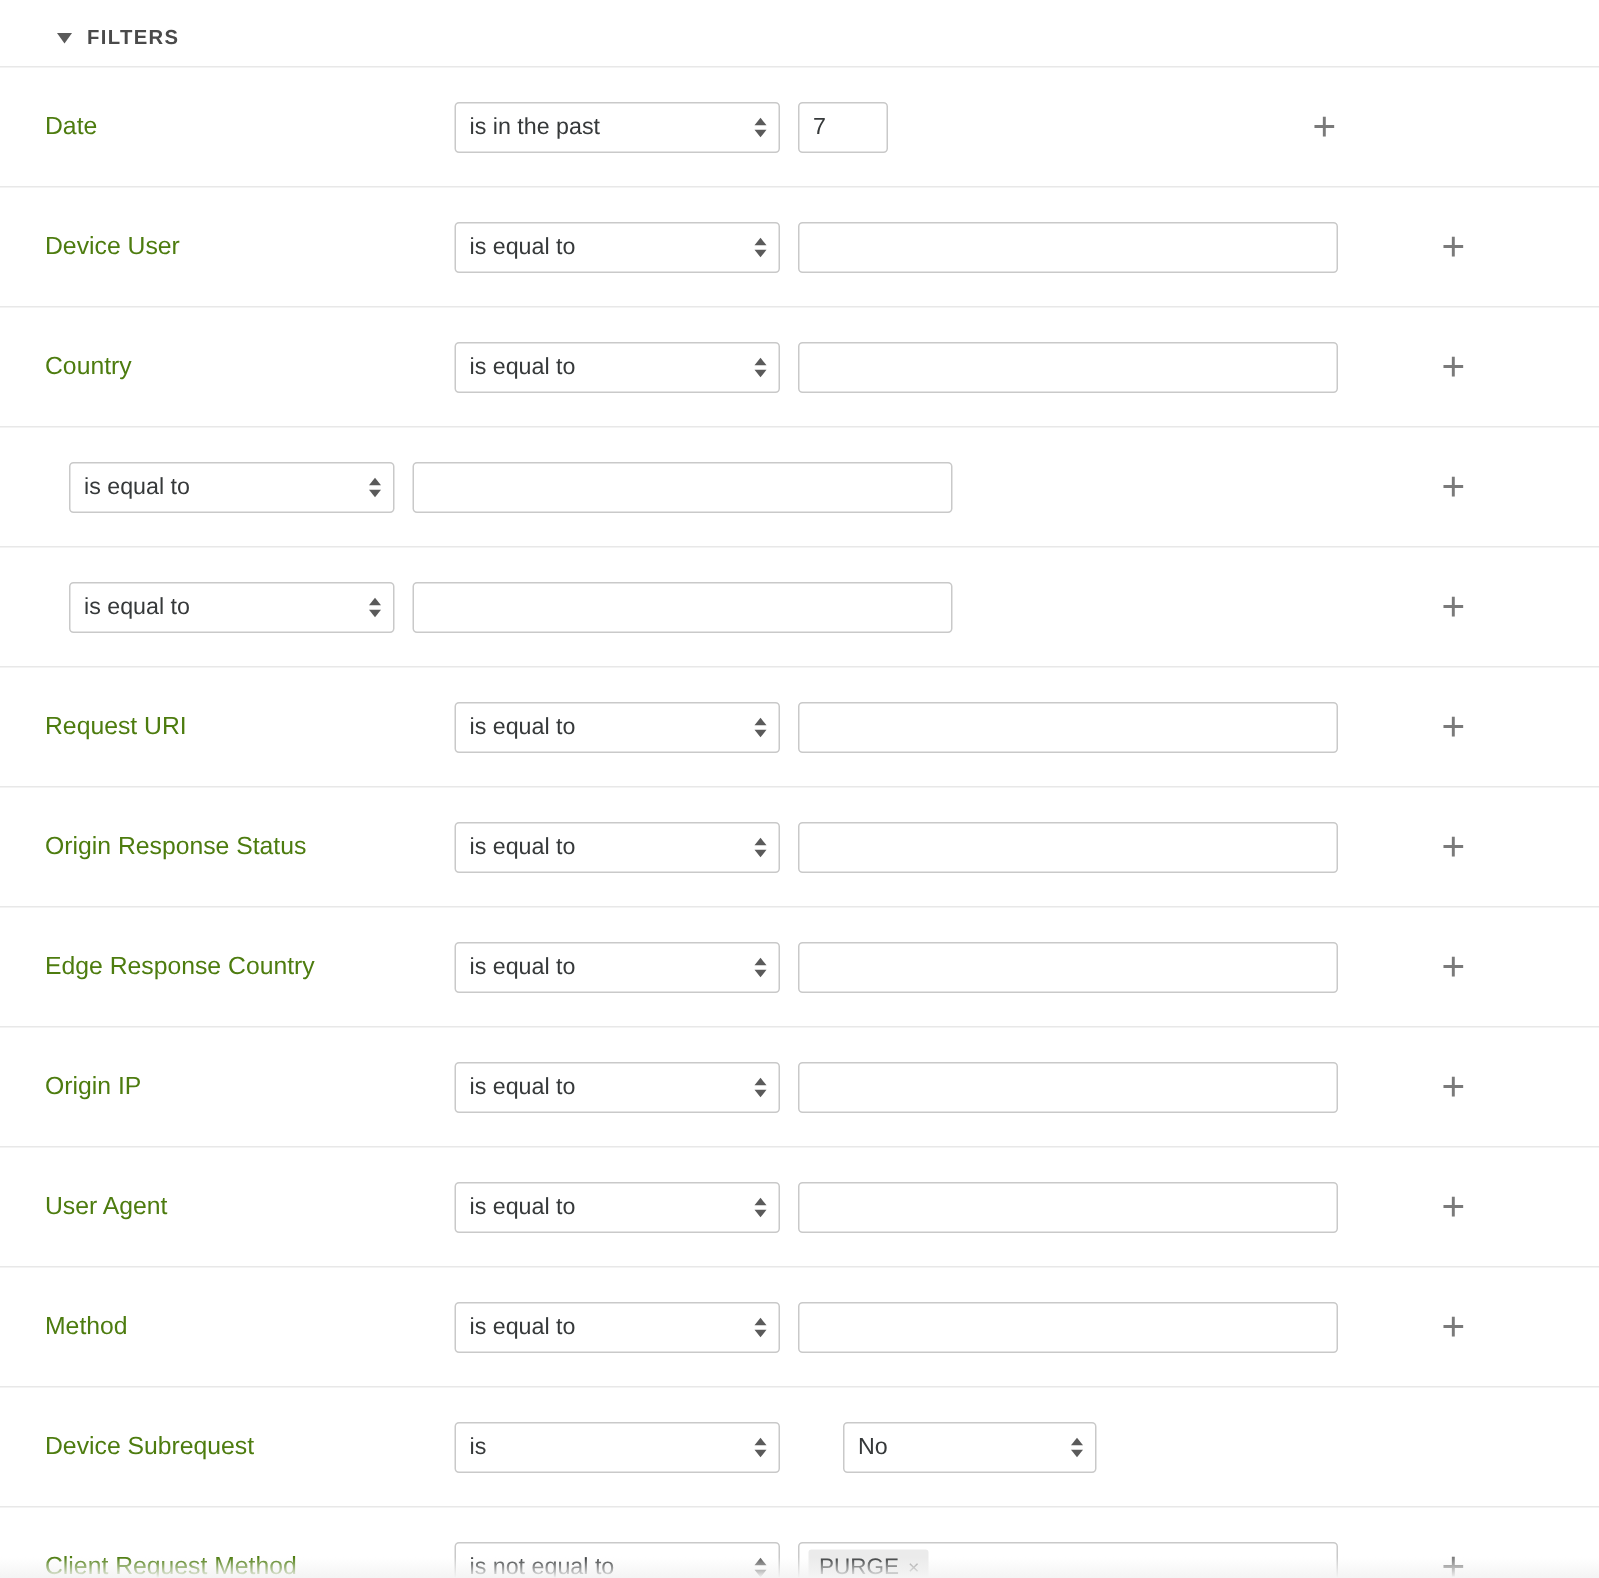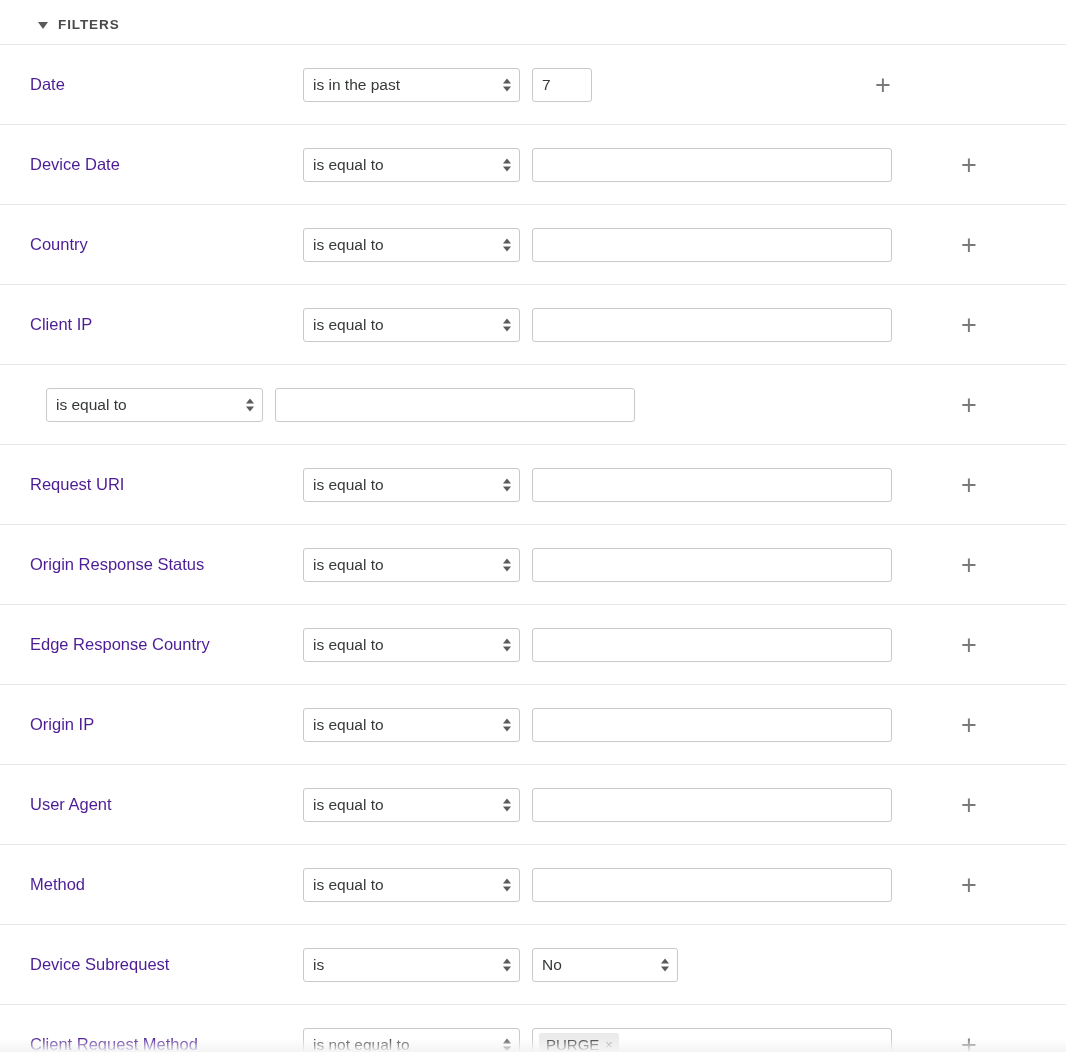--- a/index.html
+++ b/index.html
@@ -44,21 +44,21 @@
     border-top: 1px solid #e8e8e8;
     height: 80px;
     padding-left: 30px;
     padding-right: 18px;
     position: relative;
   }
   .row:first-child { border-top: 1px solid #e8e8e8; }
   .label {
     width: 257px;
     font-size: 16.5px;
-    color: #4c1d95;
+    color: #4d7c0f;
     flex: 0 0 257px;
     line-height: 1.2;
   }
   .control-area {
     display: flex;
     align-items: center;
     flex: 1 1 auto;
     position: relative;
     padding-left: 16px;
   }
@@ -92,21 +92,21 @@
   .arrows .up, .arrows .down {
     width: 0; height: 0;
     border-left: 4px solid transparent;
     border-right: 4px solid transparent;
   }
   .arrows .up { border-bottom: 5px solid #5a5a5a; margin-bottom: 3px; }
   .arrows .down { border-top: 5px solid #5a5a5a; }
 
   .op-sel { width: 217px; }
   .unit-sel { width: 200px; }
-  .bool-sel { width: 146px; }
+  .bool-sel { width: 169px; margin-left: 30px; }
 
   input.txt {
     font-family: "Liberation Sans", sans-serif;
     font-size: 15.5px;
     color: #36393a;
     background: #ffffff;
     border: 1px solid #c9c9c9;
     border-radius: 3px;
     height: 34px;
     padding: 0 9px;
@@ -188,21 +188,21 @@
             </span>
         </span>
         <span class="gap-8"></span>
         <input class="txt num-input" value="7" style="">
         <span class="gap-8"></span>
       </div>
       <span class="plus p-date">+</span>
     </div>
 
     <div class="row">
-      <div class="label">Device Date</div>
+      <div class="label">Device User</div>
       <div class="control-area">
         <span class="sel-wrap">
           <select class="sel op-sel">
             <option>is equal to</option>
           </select>
           <span class="arrows">
               <span class="up"></span>
               <span class="down"></span>
             </span>
         </span>
@@ -224,21 +224,20 @@
               <span class="down"></span>
             </span>
         </span>
         <span class="gap-8"></span>
         <input class="txt val-input" value="" style="">
       </div>
       <span class="plus p-std">+</span>
     </div>
 
     <div class="row">
-      <div class="label">Client IP</div>
       <div class="control-area">
         <span class="sel-wrap">
           <select class="sel op-sel">
             <option>is equal to</option>
           </select>
           <span class="arrows">
               <span class="up"></span>
               <span class="down"></span>
             </span>
         </span>

